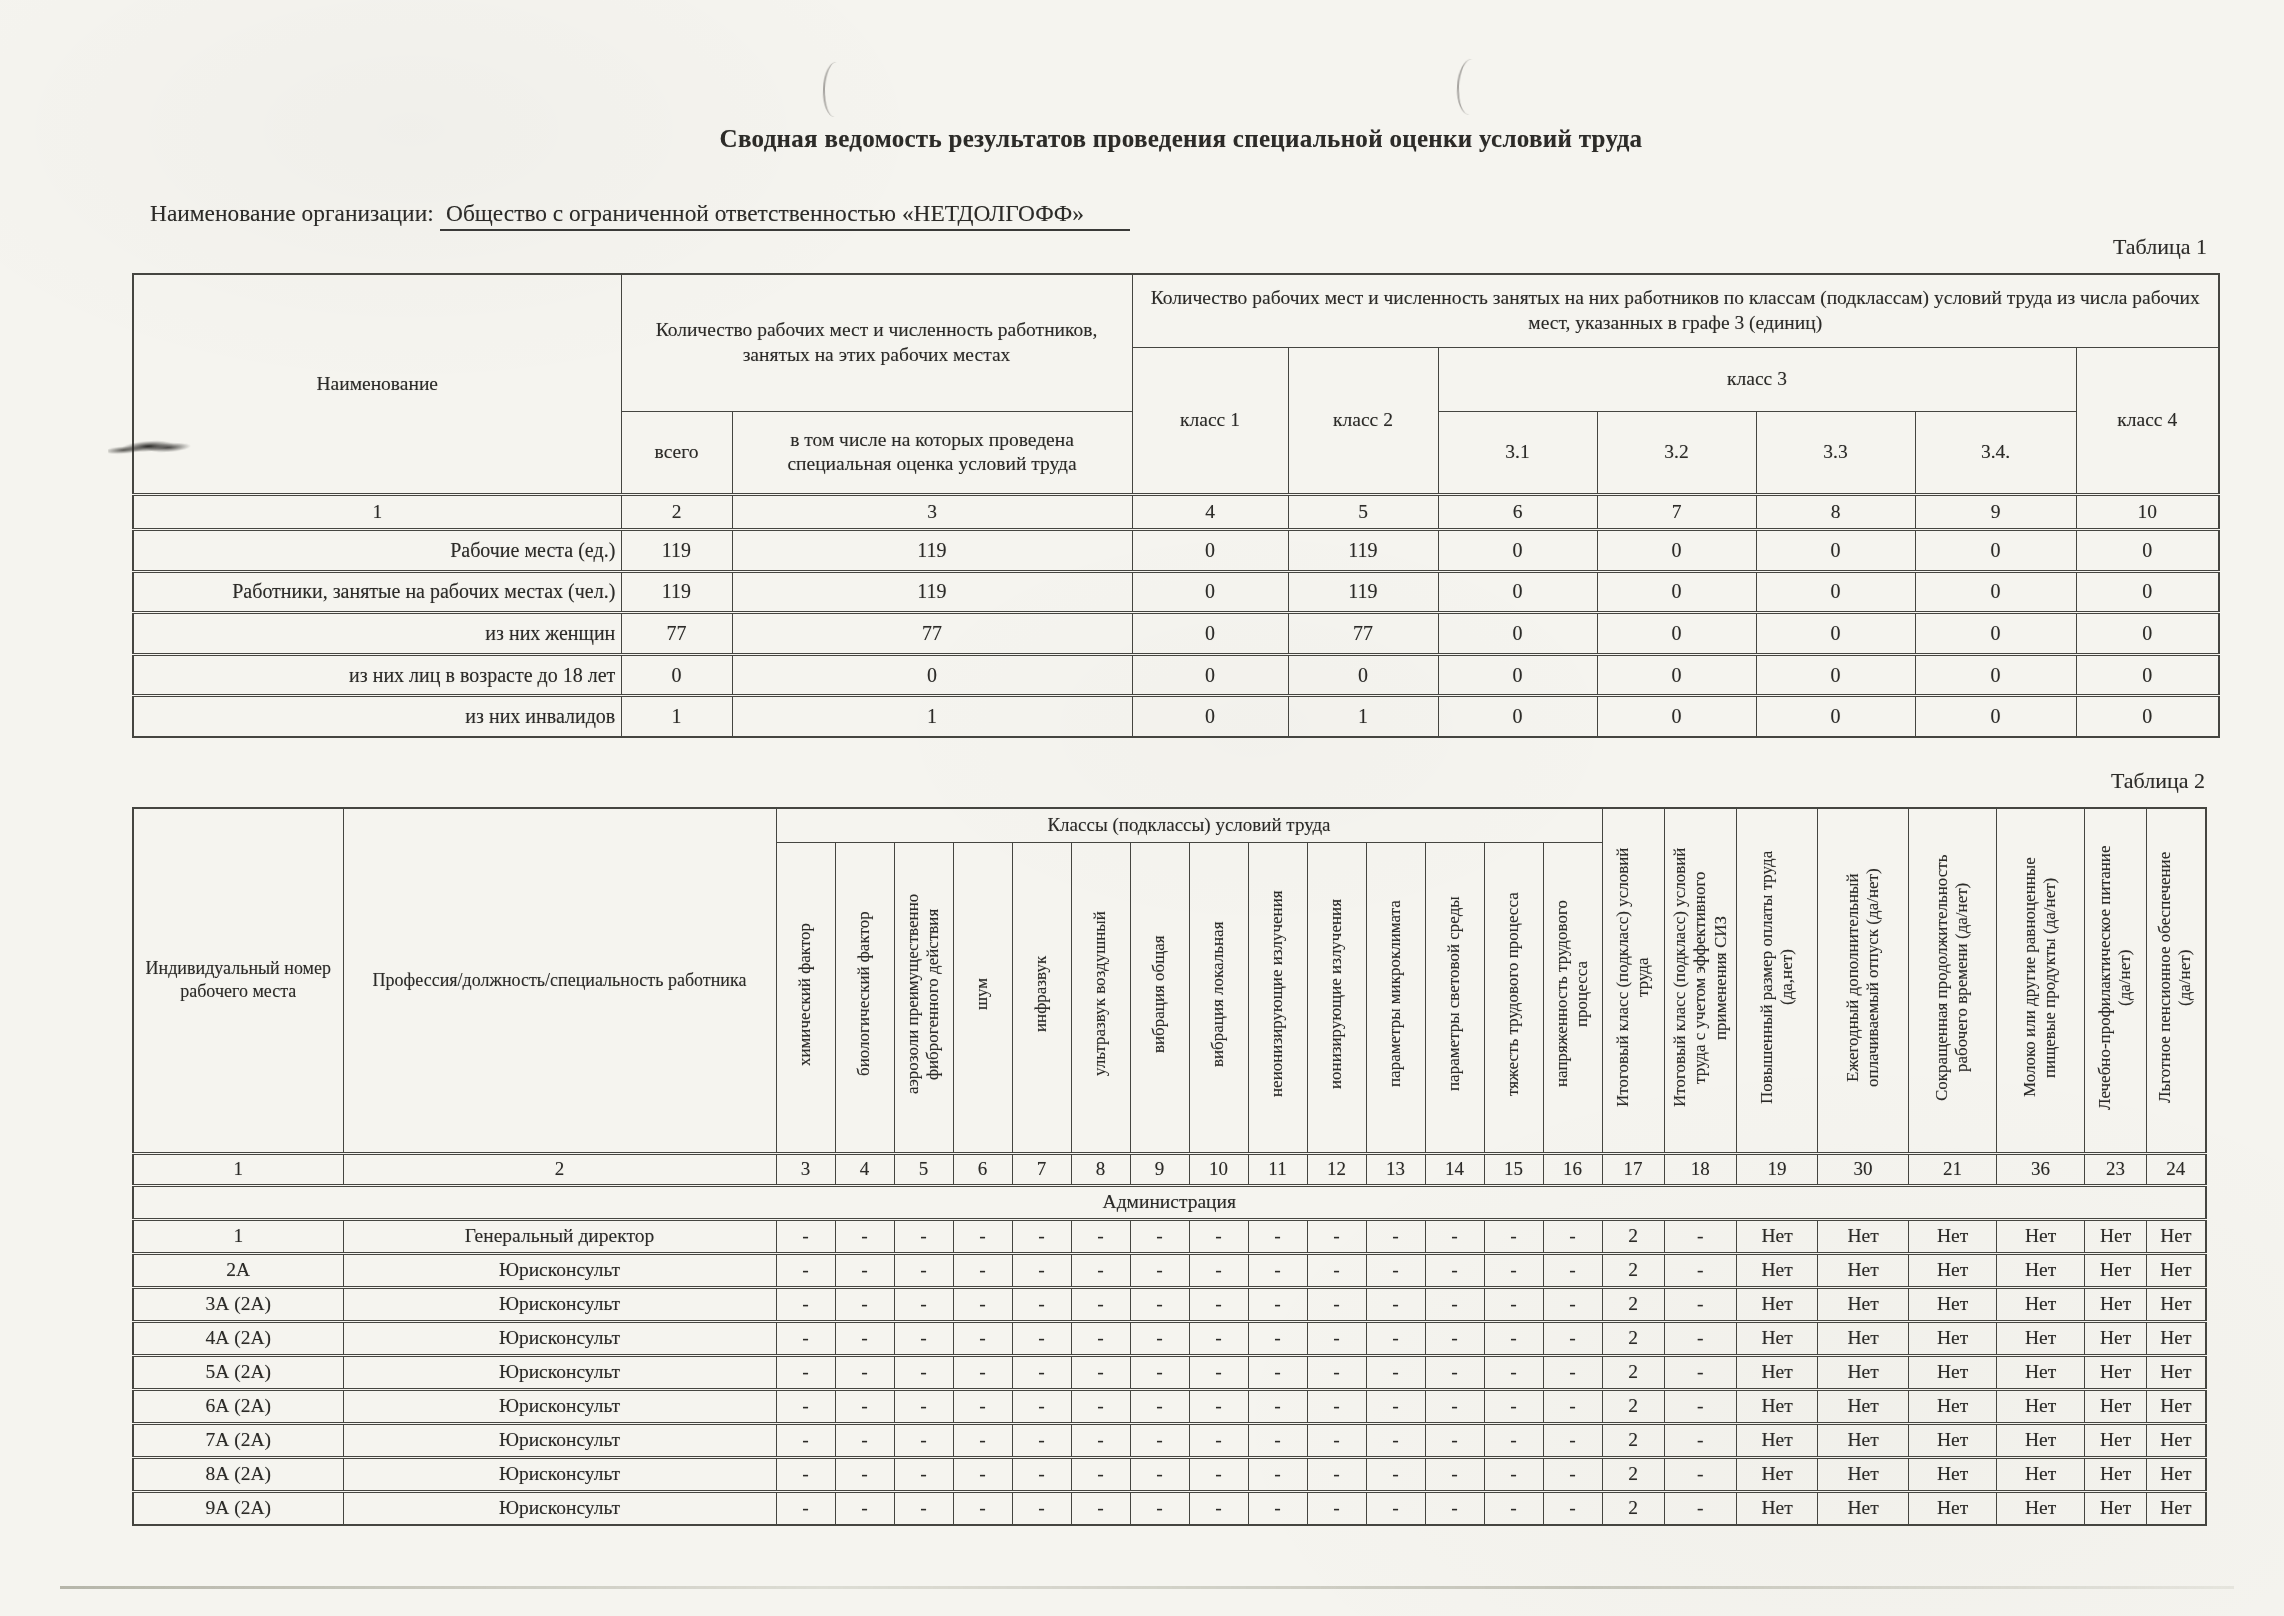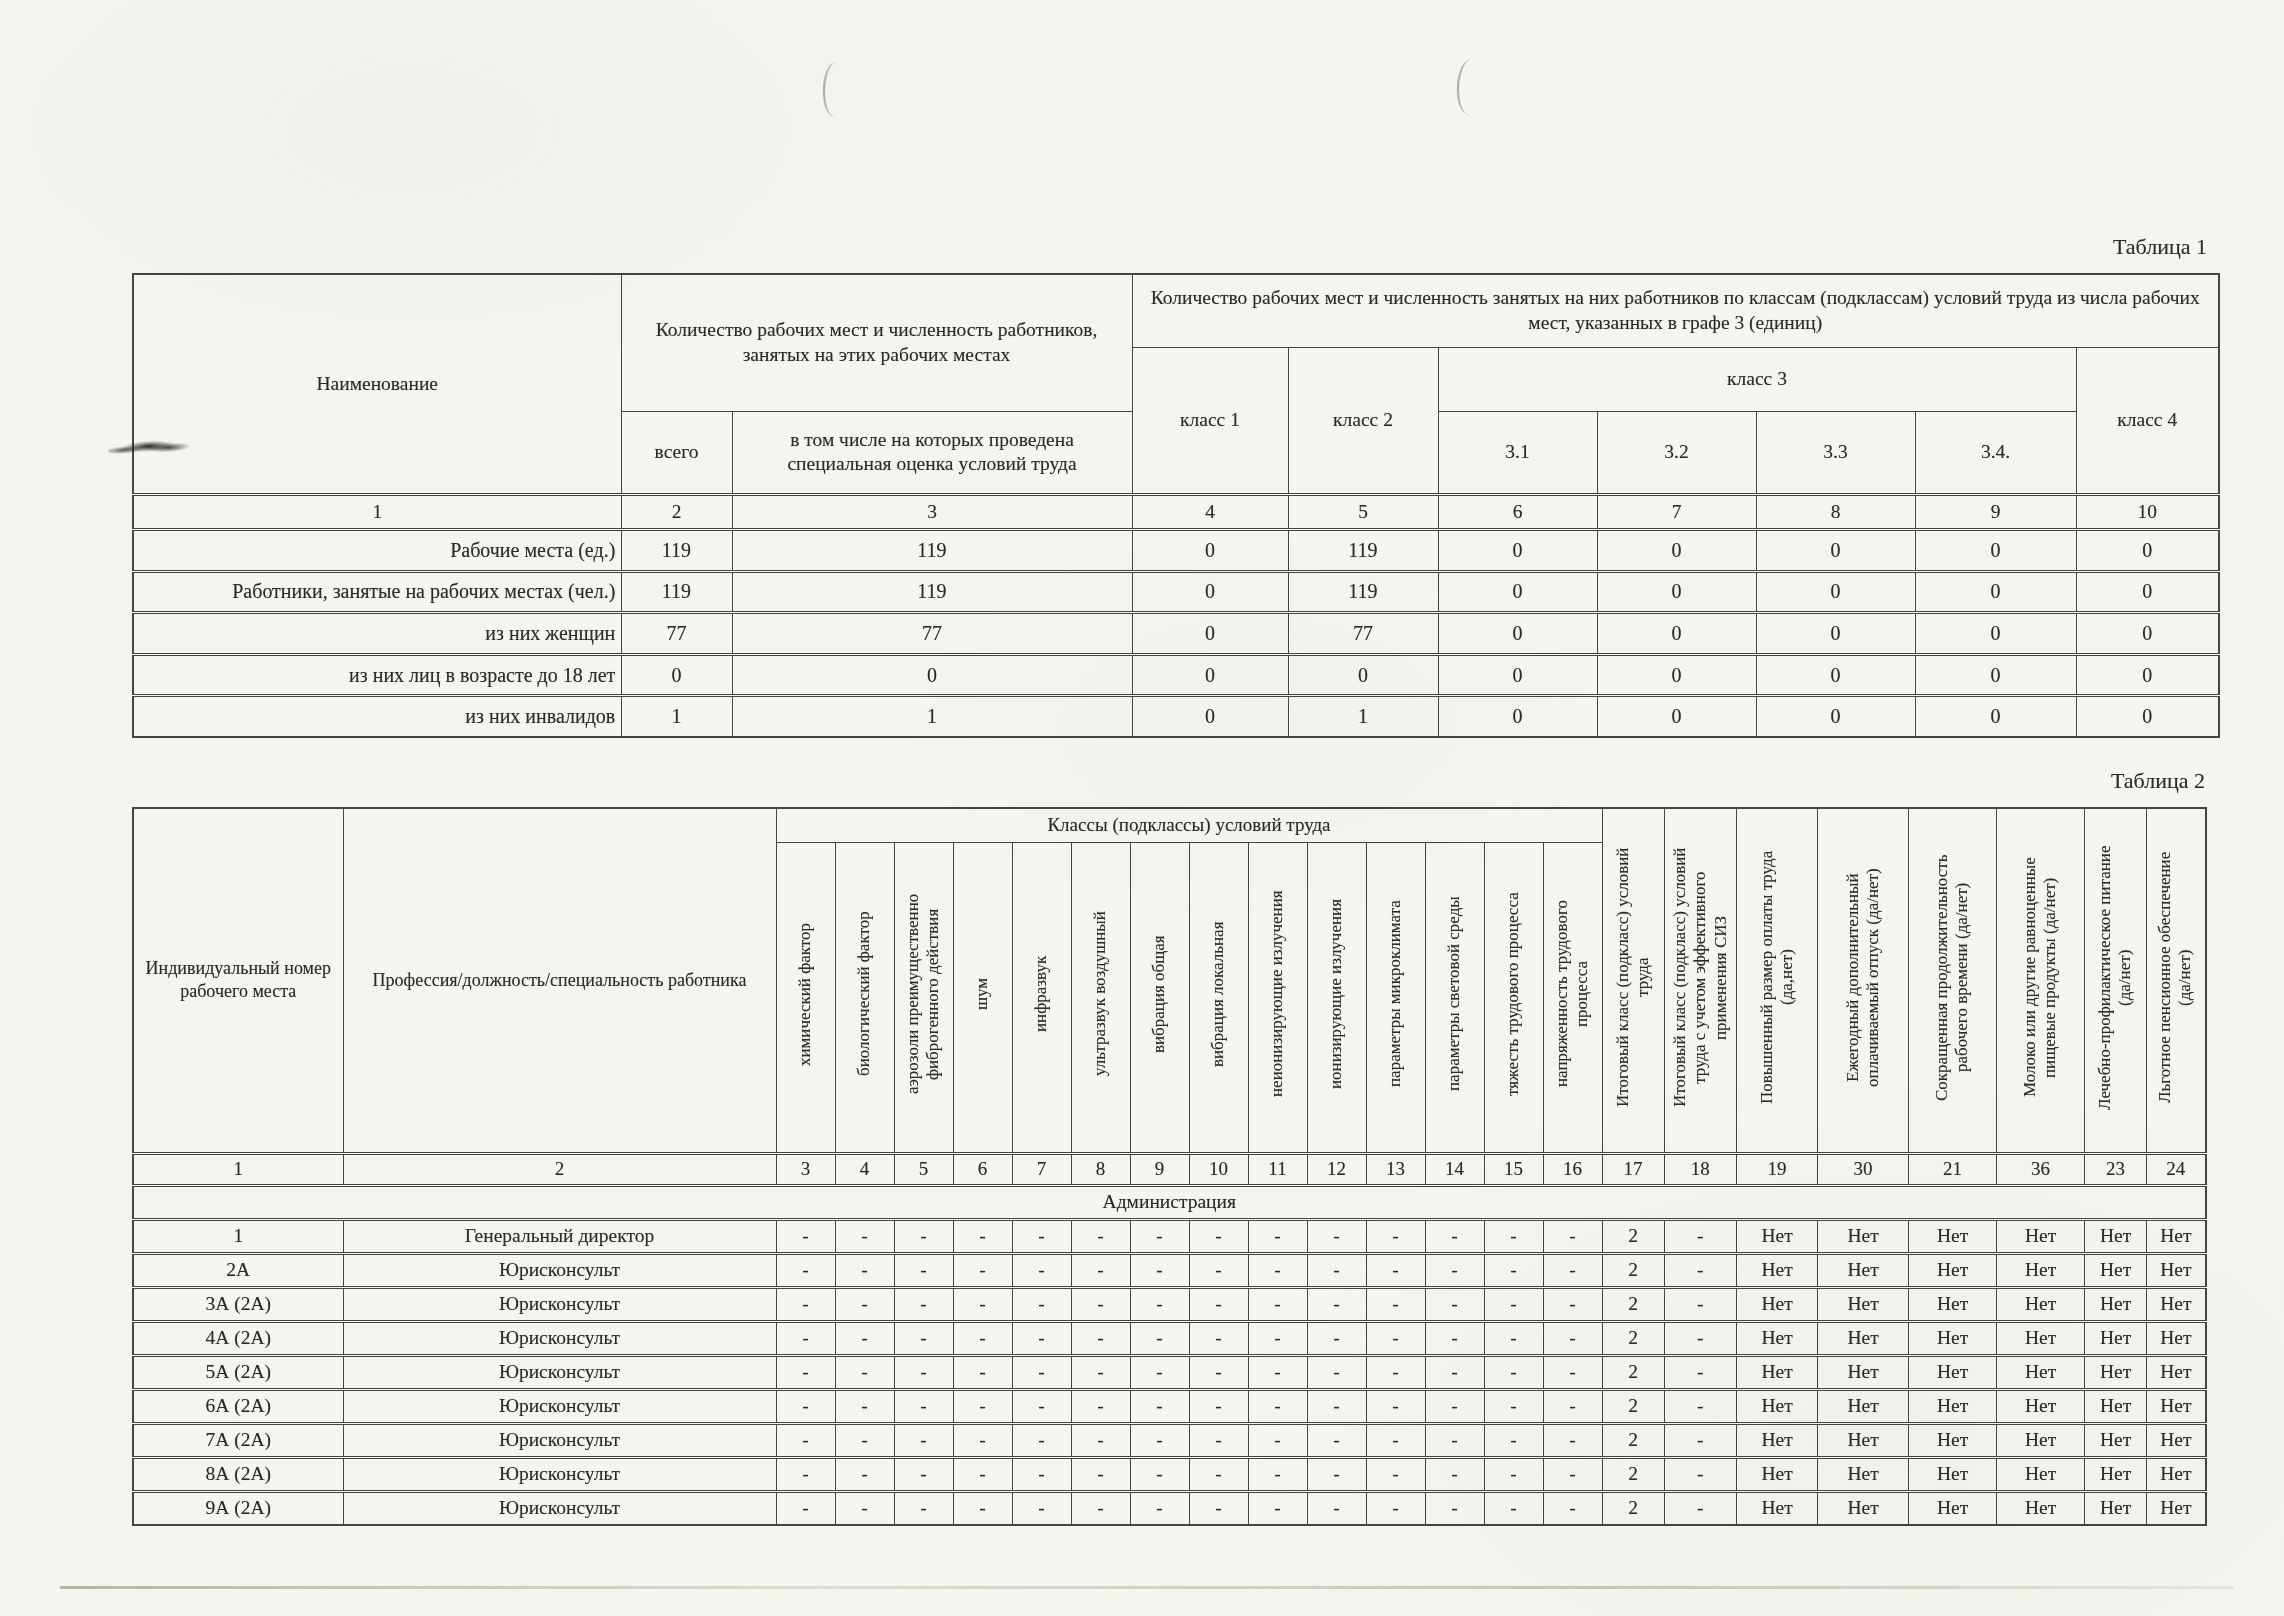--- a/index.html
+++ b/index.html
@@ -95,21 +95,26 @@
   }
 </style>
 </head>
 <body>
 
 <div class="page">
 
   <div class="paren paren-l"></div>
   <div class="paren paren-r"></div>
 
-
+  <h1 class="title">Сводная ведомость результатов проведения специальной оценки условий труда</h1>
+
+  <div class="orgline">
+    <span>Наименование организации:</span>
+    <span class="org-underline">Общество с ограниченной ответственностью «НЕТДОЛГОФФ»</span>
+  </div>
 
   <div class="tcap tcap1">Таблица 1</div>
 
   <table id="t1">
     <colgroup>
       <col style="width:488px">
         <col style="width:111px">
         <col style="width:400px">
       <col style="width:156px">
         <col style="width:150px">

